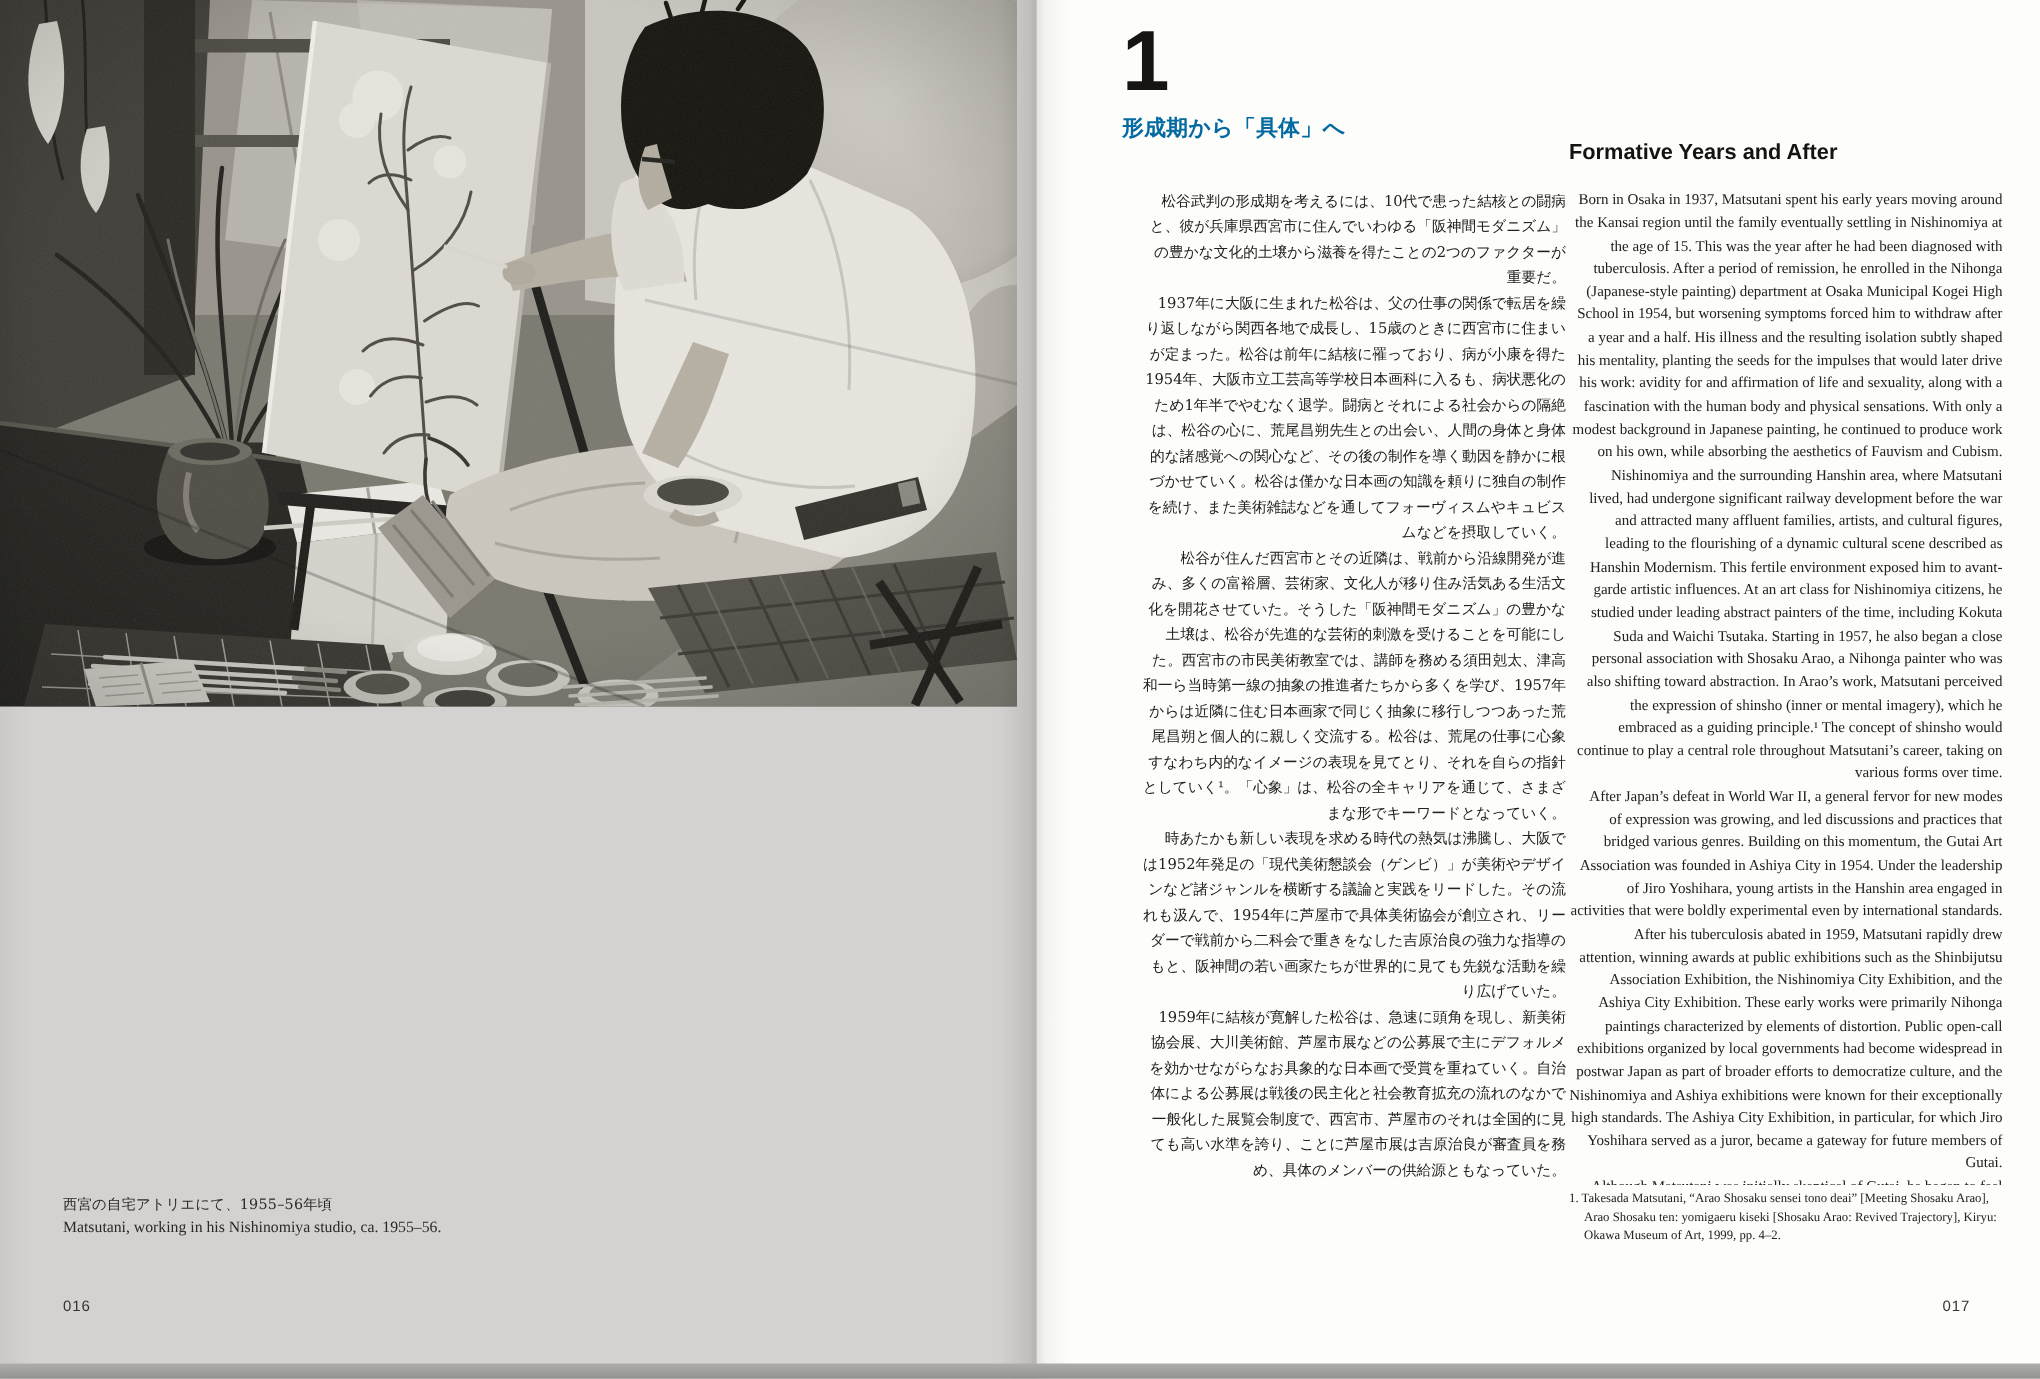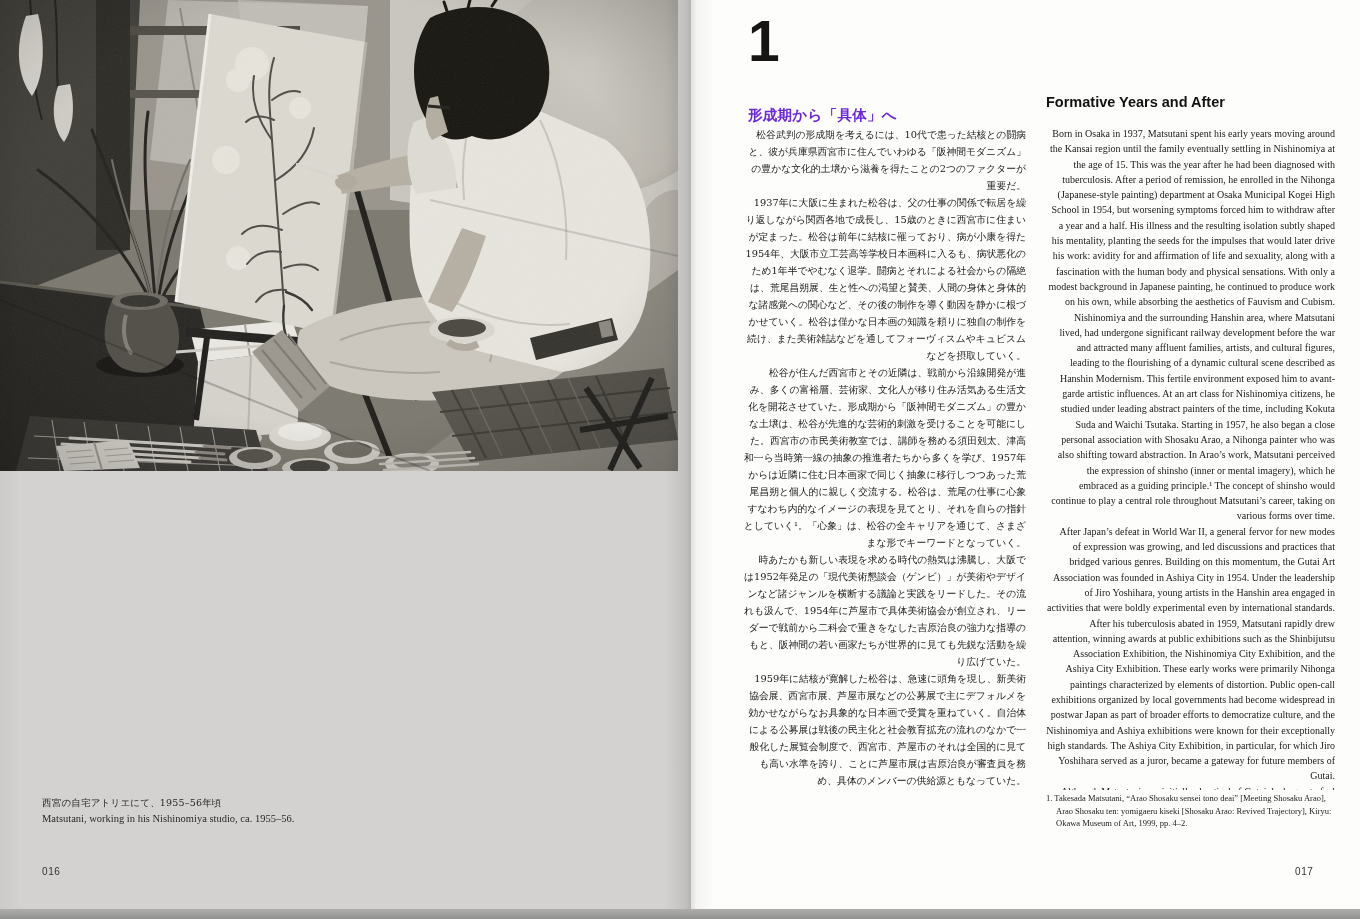--- a/index.html
+++ b/index.html
@@ -14,26 +14,26 @@
 
   .caption { position:absolute; left:42px; top:797px; }
   .cap-jp { font-family:"DejaVu Serif", serif; font-size:9.5px; color:#2a2927; letter-spacing:0.02em; }
   .cap-en { margin-top:3px; font-family:"Liberation Serif", serif; font-size:10.5px; color:#2a2927; }
 
   .folio { position:absolute; font-family:"Liberation Sans", sans-serif; font-size:10px; color:#343330; letter-spacing:0.06em; }
   .folio-left  { left:42px;  top:866px; }
   .folio-right { left:604px; top:866px; }
 
   .chapter-no { position:absolute; left:57px; top:13px; font-family:"Liberation Sans", sans-serif; font-weight:bold; font-size:57px; line-height:1; color:#161513; }
-  .head-jp { position:absolute; left:57px;  top:106px; font-family:"DejaVu Sans", sans-serif; font-weight:bold; font-size:14.5px; color:#6d28d9; letter-spacing:0.02em; }
+  .head-jp { position:absolute; left:57px;  top:76px; font-family:"DejaVu Sans", sans-serif; font-weight:bold; font-size:14.5px; color:#0369a1; letter-spacing:0.02em; }
   .head-en { position:absolute; left:355px; top:94px; font-family:"Liberation Sans", sans-serif; font-weight:bold; font-size:14.5px; color:#141312; }
 
   .col { position:absolute; top:126px; overflow:hidden; color:#21201d; }
   .col p { margin:0;text-align:right; }
-  .col-jp { left:51px; width:284px; height:664px; font-family:"DejaVu Serif", serif; font-size:9.8px; line-height:17px; text-align:justify; }
+  .col-jp { left:69px; width:284px; height:664px; font-family:"DejaVu Serif", serif; font-size:9.8px; line-height:17px; text-align:justify; }
   .col-jp p + p { text-indent:1em; }
   .col-en { left:355px; width:289px; height:664px; font-family:"Liberation Serif", serif; font-size:10px; line-height:15.3px; text-align:left; }
   .col-en p + p { text-indent:13px; }
 
   .fn { position:absolute; color:#23221f; }
   .fn-jp { left:57px;  top:797px; width:284px; font-family:"DejaVu Serif", serif;    font-size:8px;   line-height:12.5px; text-indent:-9px;  padding-left:9px;  text-align:justify; }
   .fn-en { left:355px; top:792px; width:289px; font-family:"Liberation Serif", serif; font-size:8.5px; line-height:12.6px; text-indent:-10px; padding-left:10px; }
 
   .gutter-shadow { position:absolute; top:0; left:667px; width:48px; height:919px; pointer-events:none;
     background:linear-gradient(to right, rgba(0,0,0,0) 0%, rgba(0,0,0,0.05) 40%, rgba(60,58,55,0.14) 50%, rgba(0,0,0,0.04) 62%, rgba(0,0,0,0) 100%); }
@@ -297,24 +297,24 @@
   </section>
 
   <section class="page page-right">
 
     <div class="chapter-no">1</div>
     <h2 class="head-jp">形成期から「具体」へ</h2>
     <h2 class="head-en">Formative Years and After</h2>
 
     <div class="col col-jp">
       <p>松谷武判の形成期を考えるには、10代で患った結核との闘病と、彼が兵庫県西宮市に住んでいわゆる「阪神間モダニズム」の豊かな文化的土壌から滋養を得たことの2つのファクターが重要だ。</p>
-      <p>1937年に大阪に生まれた松谷は、父の仕事の関係で転居を繰り返しながら関西各地で成長し、15歳のときに西宮市に住まいが定まった。松谷は前年に結核に罹っており、病が小康を得た1954年、大阪市立工芸高等学校日本画科に入るも、病状悪化のため1年半でやむなく退学。闘病とそれによる社会からの隔絶は、荒尾昌朔展、生と性への渇望と賛美、人間の身体と身体的な諸感覚への関心など、その後の制作を導く動因を静かに根づかせていく。松谷は僅かな日本画の知識を頼りに独自の制作を続け、また美術雑誌などを通してフォーヴィスムやキュビスムなどを摂取していく。</p>
-      <p>松谷が住んだ西宮市とその近隣は、戦前から沿線開発が進み、多くの富裕層、芸術家、文化人が移り住み活気ある生活文化を開花させていた。形成期から「阪神間モダニズム」の豊かな土壌は、松谷が先進的な芸術的刺激を受けることを可能にした。西宮市の市民美術教室では、講師を務める須田剋太、津高和一ら当時第一線の抽象の推進者たちから多くを学び、1957年からは近隣に住む日本画家で同じく抽象に移行しつつあった荒尾昌朔と個人的に親しく交流する。松谷は、荒尾の仕事に心象すなわち内的なイメージの表現を見てとり、それを自らの指針としていく¹。「心象」は、松谷の全キャリアを通じて、さまざまな形でキーワードとなっていく。</p>
+      <p>1937年に大阪に生まれた松谷は、父の仕事の関係で転居を繰り返しながら関西各地で成長し、15歳のときに西宮市に住まいが定まった。松谷は前年に結核に罹っており、病が小康を得た1954年、大阪市立工芸高等学校日本画科に入るも、病状悪化のため1年半でやむなく退学。闘病とそれによる社会からの隔絶は、松谷の心に、荒尾昌朔先生との出会い、人間の身体と身体的な諸感覚への関心など、その後の制作を導く動因を静かに根づかせていく。松谷は僅かな日本画の知識を頼りに独自の制作を続け、また美術雑誌などを通してフォーヴィスムやキュビスムなどを摂取していく。</p>
+      <p>松谷が住んだ西宮市とその近隣は、戦前から沿線開発が進み、多くの富裕層、芸術家、文化人が移り住み活気ある生活文化を開花させていた。そうした「阪神間モダニズム」の豊かな土壌は、松谷が先進的な芸術的刺激を受けることを可能にした。西宮市の市民美術教室では、講師を務める須田剋太、津高和一ら当時第一線の抽象の推進者たちから多くを学び、1957年からは近隣に住む日本画家で同じく抽象に移行しつつあった荒尾昌朔と個人的に親しく交流する。松谷は、荒尾の仕事に心象すなわち内的なイメージの表現を見てとり、それを自らの指針としていく¹。「心象」は、松谷の全キャリアを通じて、さまざまな形でキーワードとなっていく。</p>
       <p>時あたかも新しい表現を求める時代の熱気は沸騰し、大阪では1952年発足の「現代美術懇談会（ゲンビ）」が美術やデザインなど諸ジャンルを横断する議論と実践をリードした。その流れも汲んで、1954年に芦屋市で具体美術協会が創立され、リーダーで戦前から二科会で重きをなした吉原治良の強力な指導のもと、阪神間の若い画家たちが世界的に見ても先鋭な活動を繰り広げていた。</p>
-      <p>1959年に結核が寛解した松谷は、急速に頭角を現し、新美術協会展、西宮市展、芦屋市展などの公募展で主にデフォルメを効かせながらなお具象的な日本画で受賞を重ねていく。自治体による公募展は戦後の民主化と社会教育拡充の流れのなかで一般化した展覧会制度で、西宮市、芦屋市のそれは全国的に見ても高い水準を誇り、ことに芦屋市展は吉原治良が審査員を務め、具体のメンバーの供給源ともなっていた。</p>
+      <p>1959年に結核が寛解した松谷は、急速に頭角を現し、新美術協会展、大川美術館、芦屋市展などの公募展で主にデフォルメを効かせながらなお具象的な日本画で受賞を重ねていく。自治体による公募展は戦後の民主化と社会教育拡充の流れのなかで一般化した展覧会制度で、西宮市、芦屋市のそれは全国的に見ても高い水準を誇り、ことに芦屋市展は吉原治良が審査員を務め、具体のメンバーの供給源ともなっていた。</p>
       <p>松谷は、具体の活動に対して当初はむしろ批判的であったというが、日本画による制作に限界を感じるなか、1958-59年頃に具体の会員元永定正と出会ったのを機に、具体への参加を目指し、その過程で日本画から油彩へ、具象から抽象への転換を図る。具体美術展への出品を果たしたのは1960年であった。</p>
     </div>
 
     <div class="col col-en">
       <p>Born in Osaka in 1937, Matsutani spent his early years moving around the Kansai region until the family eventually settling in Nishinomiya at the age of 15. This was the year after he had been diagnosed with tuberculosis. After a period of remission, he enrolled in the Nihonga (Japanese-style painting) department at Osaka Municipal Kogei High School in 1954, but worsening symptoms forced him to withdraw after a year and a half. His illness and the resulting isolation subtly shaped his mentality, planting the seeds for the impulses that would later drive his work: avidity for and affirmation of life and sexuality, along with a fascination with the human body and physical sensations. With only a modest background in Japanese painting, he continued to produce work on his own, while absorbing the aesthetics of Fauvism and Cubism.</p>
       <p>Nishinomiya and the surrounding Hanshin area, where Matsutani lived, had undergone significant railway development before the war and attracted many affluent families, artists, and cultural figures, leading to the flourishing of a dynamic cultural scene described as Hanshin Modernism. This fertile environment exposed him to avant-garde artistic influences. At an art class for Nishinomiya citizens, he studied under leading abstract painters of the time, including Kokuta Suda and Waichi Tsutaka. Starting in 1957, he also began a close personal association with Shosaku Arao, a Nihonga painter who was also shifting toward abstraction. In Arao’s work, Matsutani perceived the expression of shinsho (inner or mental imagery), which he embraced as a guiding principle.¹ The concept of shinsho would continue to play a central role throughout Matsutani’s career, taking on various forms over time.</p>
       <p>After Japan’s defeat in World War II, a general fervor for new modes of expression was growing, and led discussions and practices that bridged various genres. Building on this momentum, the Gutai Art Association was founded in Ashiya City in 1954. Under the leadership of Jiro Yoshihara, young artists in the Hanshin area engaged in activities that were boldly experimental even by international standards.</p>
       <p>After his tuberculosis abated in 1959, Matsutani rapidly drew attention, winning awards at public exhibitions such as the Shinbijutsu Association Exhibition, the Nishinomiya City Exhibition, and the Ashiya City Exhibition. These early works were primarily Nihonga paintings characterized by elements of distortion. Public open-call exhibitions organized by local governments had become widespread in postwar Japan as part of broader efforts to democratize culture, and the Nishinomiya and Ashiya exhibitions were known for their exceptionally high standards. The Ashiya City Exhibition, in particular, for which Jiro Yoshihara served as a juror, became a gateway for future members of Gutai.</p>
       <p>Although Matsutani was initially skeptical of Gutai, he began to feel the limitations of working in the Nihonga tradition. Meeting Gutai member Sadamasa Motonaga around 1958–59 was a turning point, and he subsequently pursued involvement with the group. In the process, he transitioned from Nihonga materials to oils, and from figuration to abstraction. He first showed his work at the Gutai Art Exhibition in 1960.</p>
     </div>

